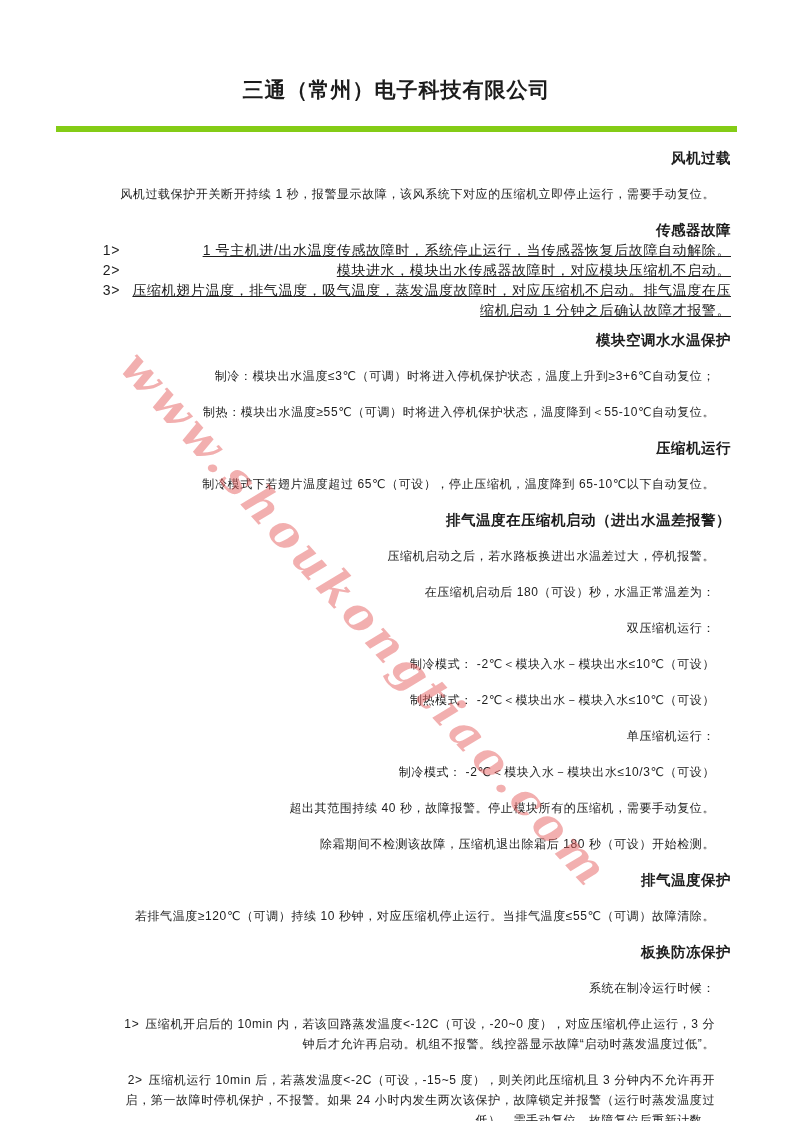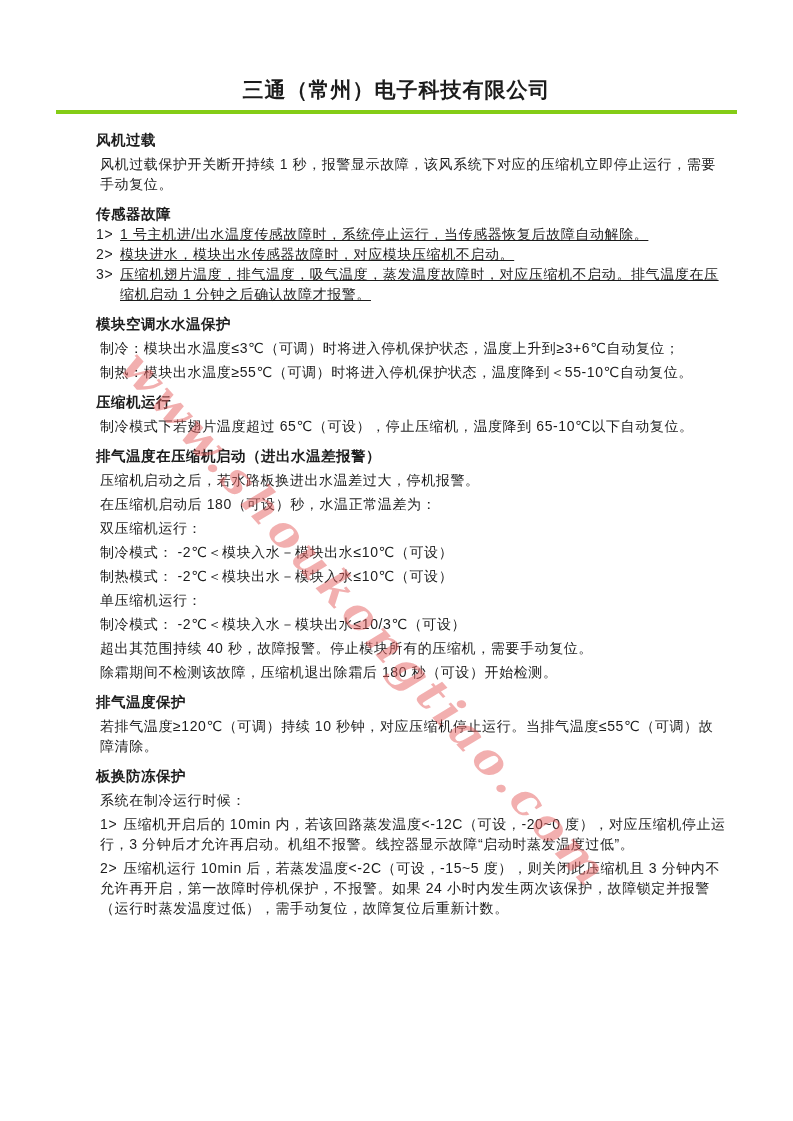--- a/index.html
+++ b/index.html
@@ -10,47 +10,47 @@
     position: relative;
     overflow: hidden;
     font-family: "Liberation Sans", "DejaVu Sans", sans-serif;
     color: #1c1c1c;
   }
   .page { position: relative; width: 793px; height: 1121px; background: #fff; }
 
   .doc-header {
     margin: 0 56px;
     padding-top: 74px;
-    padding-bottom: 4px;
-    border-bottom: 4px solid #84cc16;
+    padding-bottom: 20px;
+    border-bottom: 6px solid #84cc16;
   }
   .company-title {
     text-align: center;
     font-size: 21px;
     line-height: 32px;
     font-weight: 600;
     letter-spacing: 1px;
   }
 
   .doc-body {
     margin: 16px 62px 0 96px;
     width: 635px;
   }
-  .sec { margin: 10px 0 0 0; }
+  .sec { margin: 10px 0 0 0; text-align: right; }
   .sec.first { margin-top: 0; }
   .sec-title {
     margin: 0;
     font-size: 14.5px;
     line-height: 20px;
     font-weight: bold;
     letter-spacing: 0.5px;
   }
   .line {
-    margin: 4px;
-    font-size: 14px;
+    margin: 16px;
+    font-size: 12px;
     line-height: 20px;
     letter-spacing: 0.6px;
   }
   .hang {
     display: flex;
     font-size: 14px;
     line-height: 20px;
     letter-spacing: 0.6px;
   }
   .marker { flex: 0 0 24px; }

